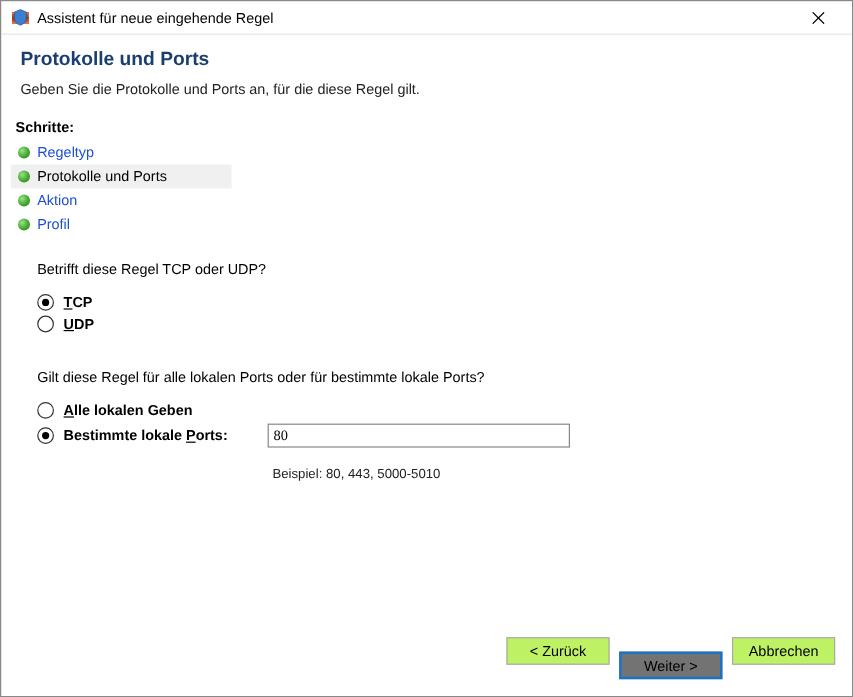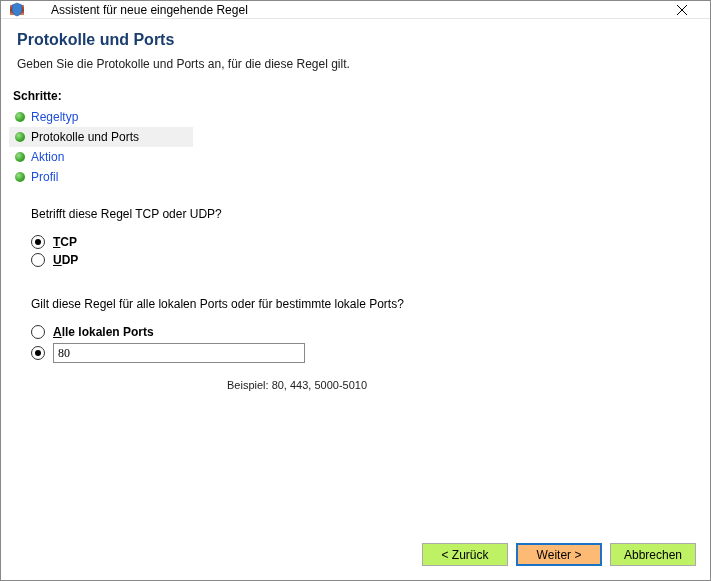--- a/index.html
+++ b/index.html
@@ -11,24 +11,23 @@
     background: #fff;
     width: 711px;
     height: 581px;
     overflow: hidden;
     border: 1px solid #888;
     position: relative;
   }
   .titlebar {
     display: flex;
     align-items: center;
-    height: 18px;
+    height: 28px;
     padding: 4px 8px;
     border-bottom: 1px solid #e5e5e5;
-    gap: 20px;
   }
   .titlebar .app-icon {
     width: 16px; height: 16px;
     margin-right: 6px;
     display: flex; align-items: center; justify-content: center;
   }
   .titlebar .title-text { flex: 1; font-size: 12px; }
   .titlebar .close-btn {
     width: 40px; height: 28px;
     display: flex; align-items: center; justify-content: center;
@@ -149,21 +148,22 @@
     font-size: 12px;
     font-family: inherit;
     background: #bef264;
     border: 1px solid #aaa;
     padding: 0 10px;
     cursor: default;
     display: flex; align-items: center; justify-content: center;
   }
   .btn.default {
     border: 2px solid #1a73c7;
-    background: #fdba74;
+    background: #737373;
+    margin-top: 12px;
   }
 </style>
 </head>
 <body>
 
 <div class="titlebar">
   <span class="app-icon">
     <svg width="16" height="16" viewBox="0 0 16 16">
       <rect x="1" y="3" width="14" height="10" fill="#b34d2e"></rect>
       <rect x="1" y="3" width="14" height="2" fill="#d6714a"></rect>
@@ -217,25 +217,26 @@
     <div class="radio-row">
       <span class="radio"></span>
       <span class="radio-label"><span class="ul">U</span><span>DP</span></span>
     </div>
 
     <div class="ports-block">
       <div class="section-q">Gilt diese Regel für alle lokalen Ports oder für bestimmte lokale Ports?</div>
 
       <div class="ports-row">
         <span class="radio"></span>
-        <span class="radio-label"><span class="ul">A</span><span>lle lokalen Ports</span></span>
+        <span class="radio-label"><span class="ul">A</span><span>lle lokalen Geben</span></span>
       </div>
 
       <div class="ports-row">
         <span class="radio checked"></span>
+        <span class="radio-label"><span>Bestimmte lokale </span><span class="ul">P</span><span>orts:</span></span>
         <input class="port-input" type="text" value="80" style="">
       </div>
 
       <div class="example-text">Beispiel: 80, 443, 5000-5010</div>
     </div>
   </div>
 </div>
 
 <div class="button-bar">
   <div class="btn">&lt; Zurück</div>

